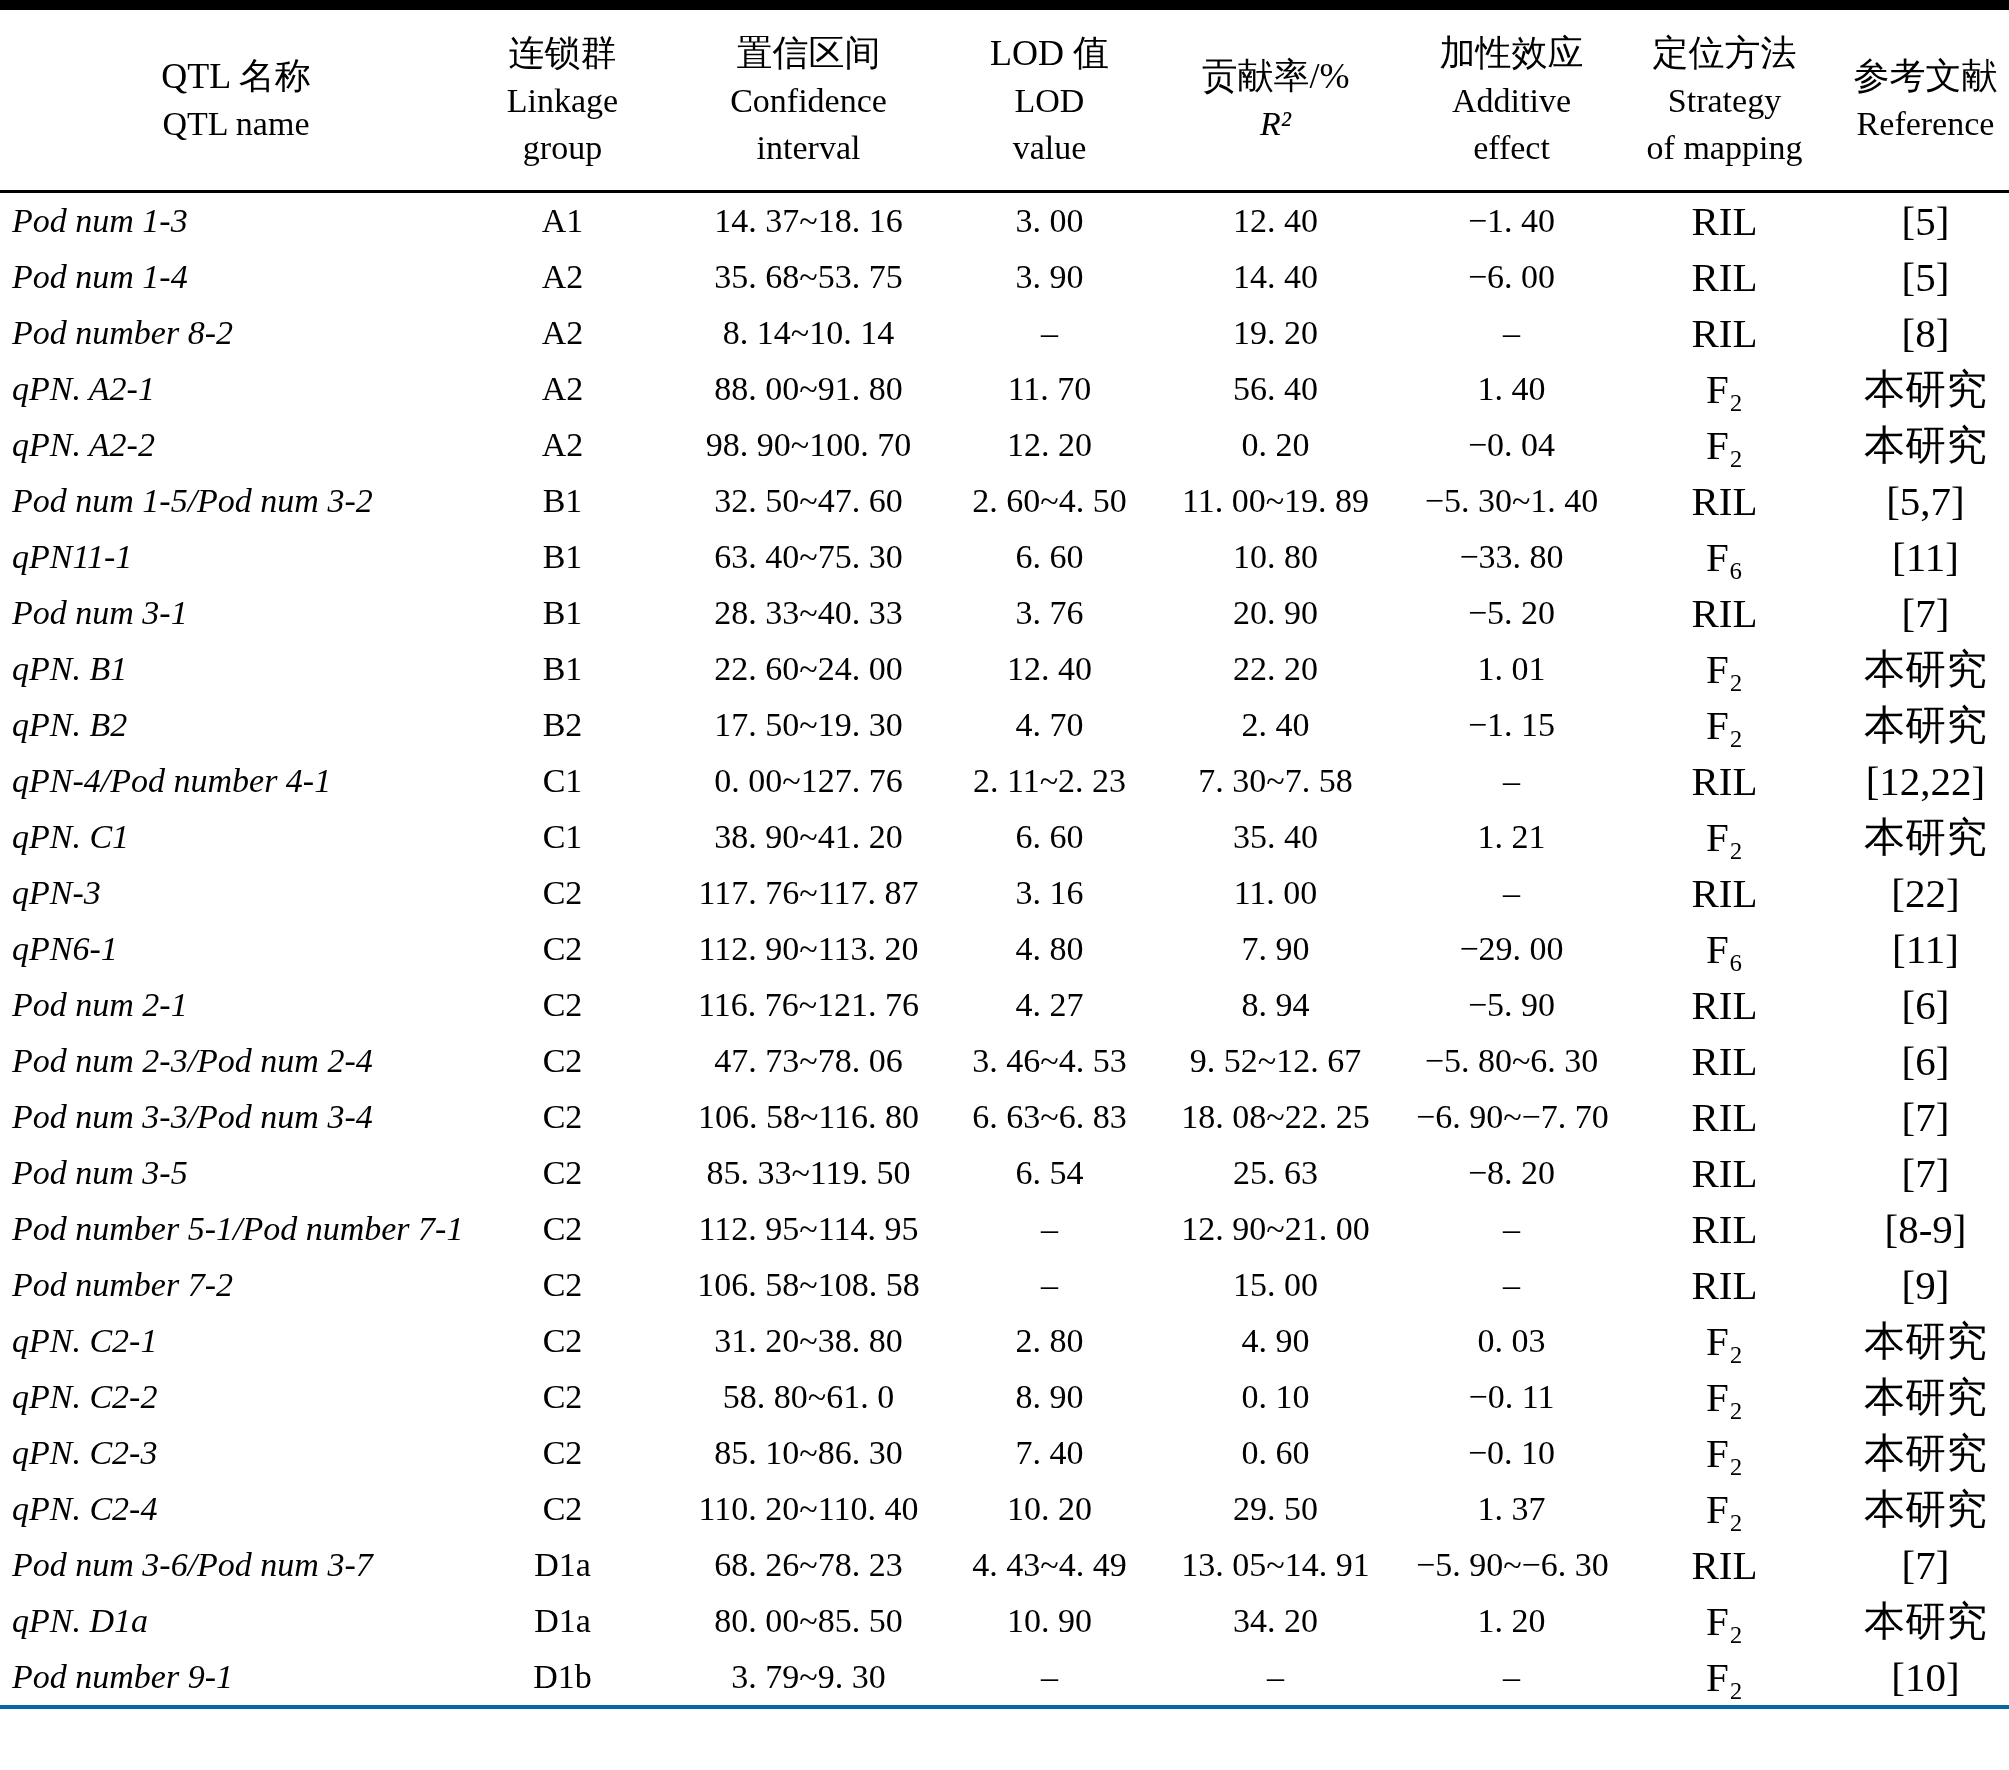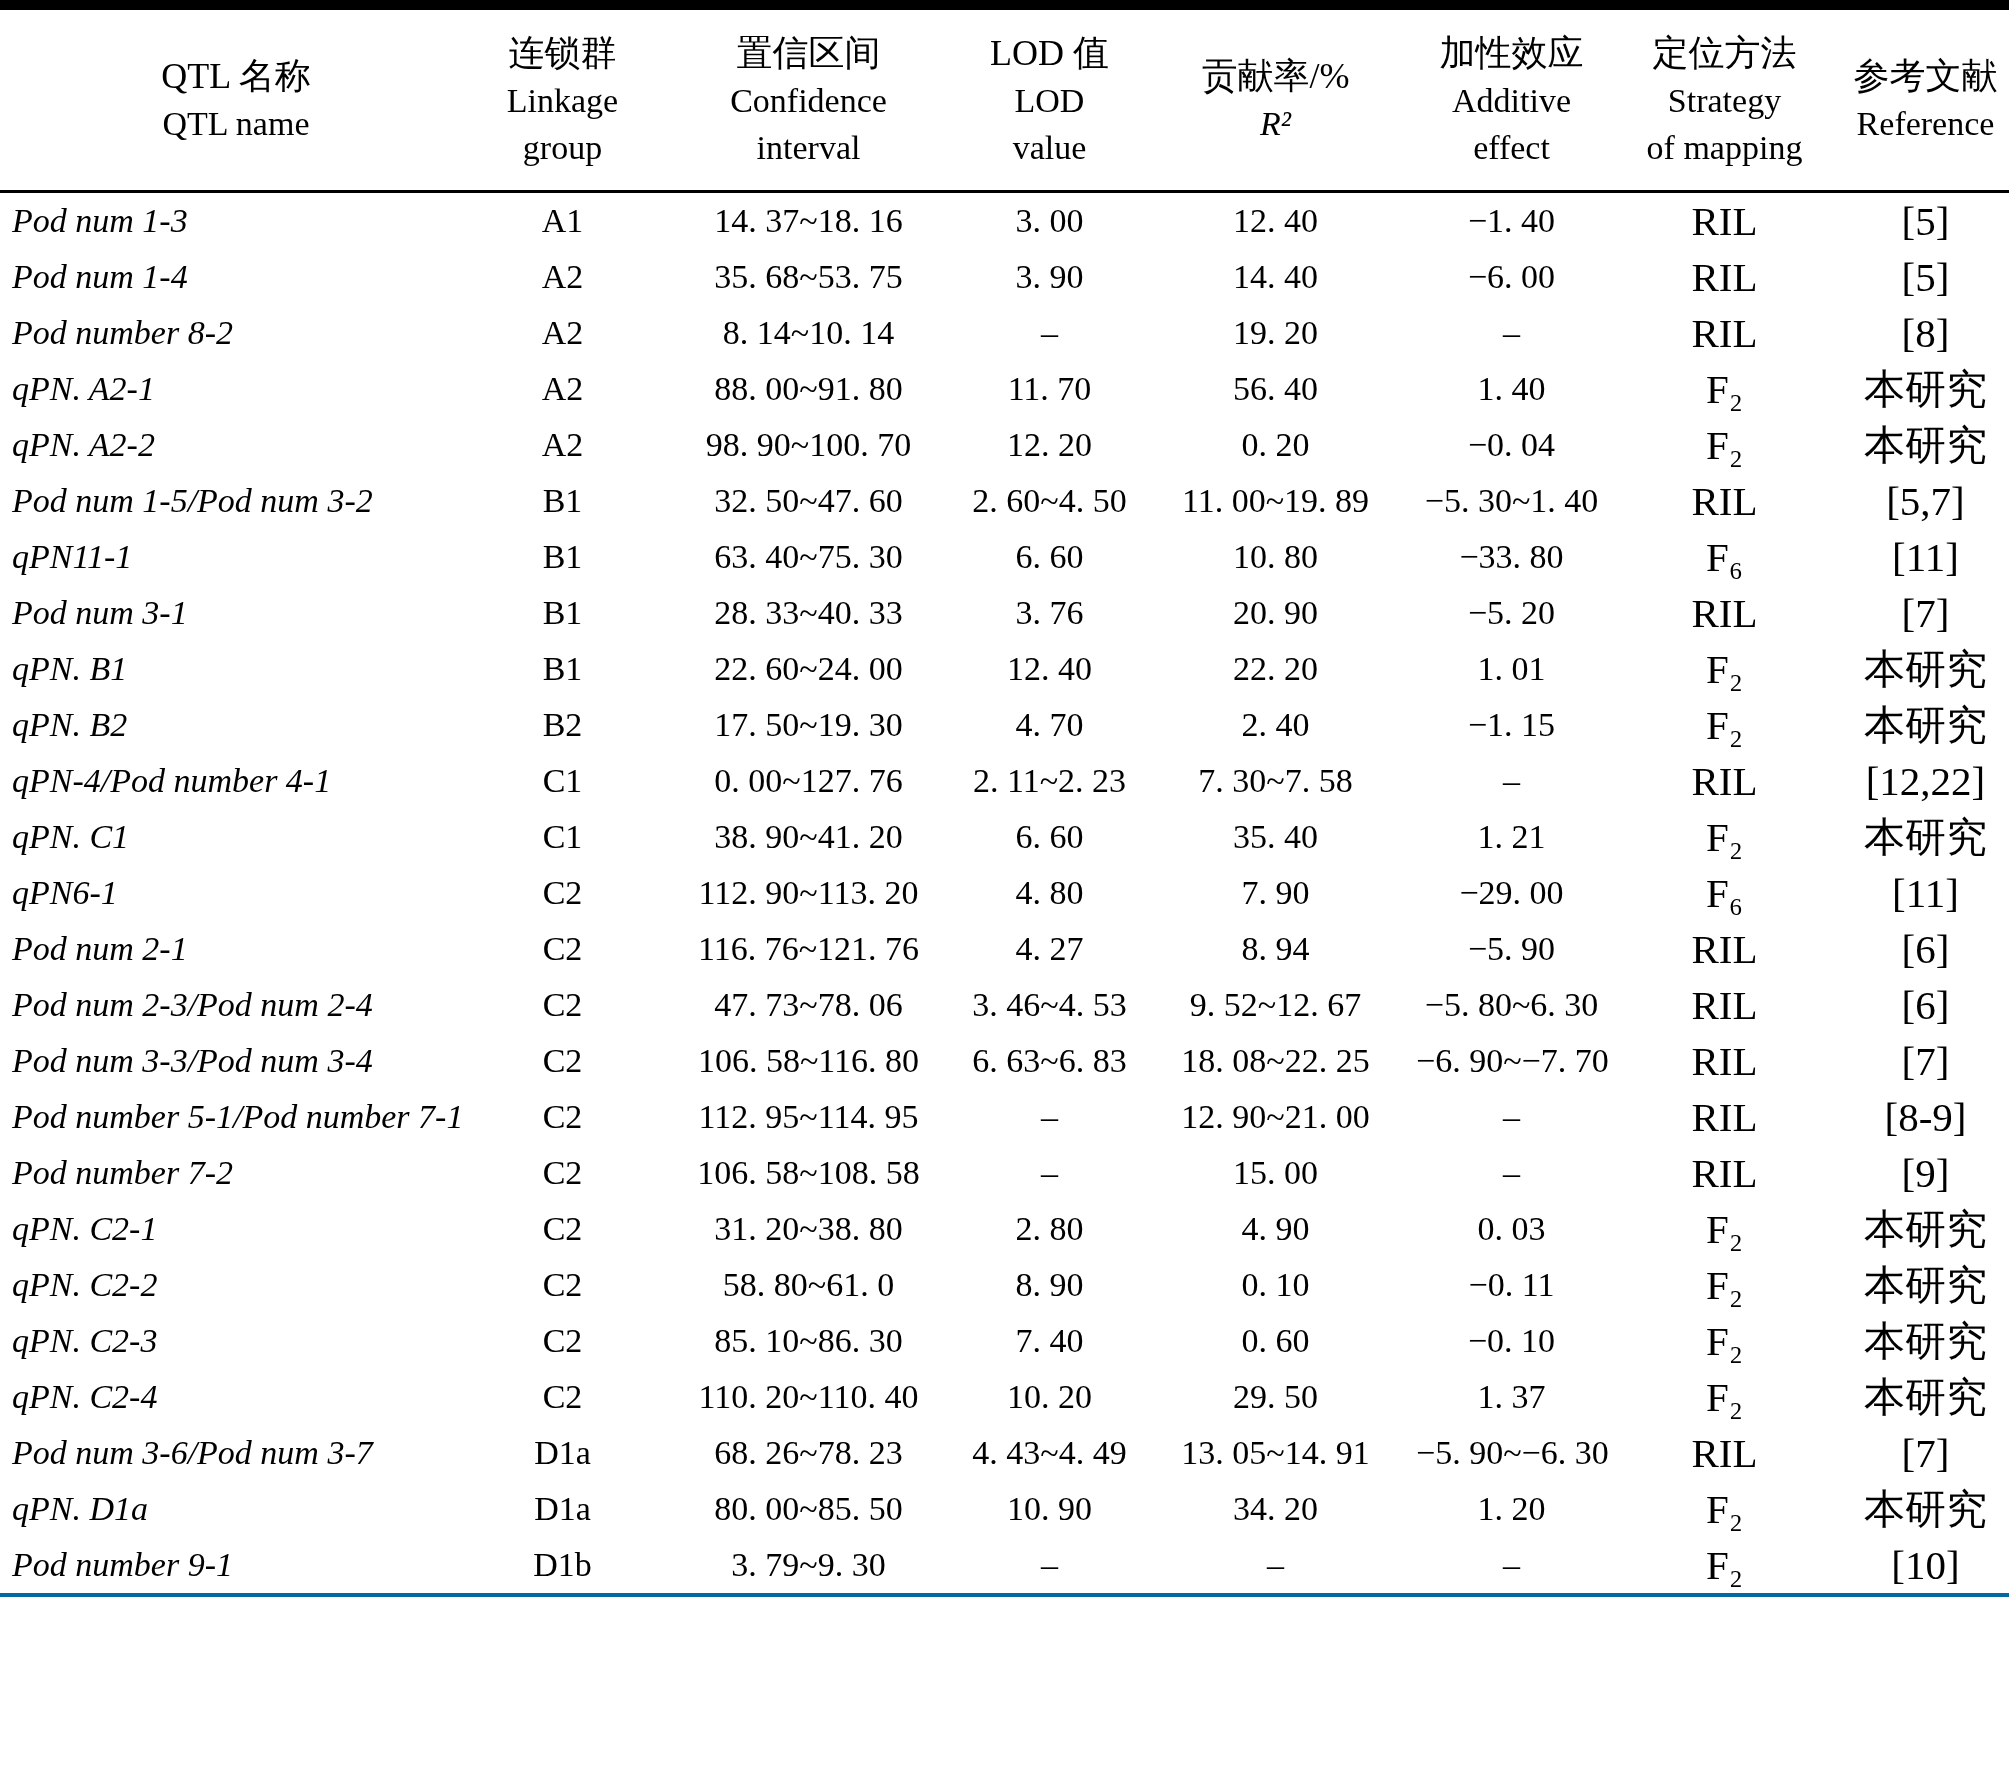--- a/index.html
+++ b/index.html
@@ -230,20 +230,30 @@
         <td class="c-name">qPN. C1</td>
         <td class="c-lg">C1</td>
         <td class="c-ci">38. 90~41. 20</td>
         <td class="c-lod">6. 60</td>
         <td class="c-r2">35. 40</td>
         <td class="c-ae">1. 21</td>
         <td class="c-st">F₂</td>
         <td class="c-ref">本研究</td>
       </tr>
 
+      <tr>
+        <td class="c-name">qPN-3</td>
+        <td class="c-lg">C2</td>
+        <td class="c-ci">117. 76~117. 87</td>
+        <td class="c-lod">3. 16</td>
+        <td class="c-r2">11. 00</td>
+        <td class="c-ae">–</td>
+        <td class="c-st">RIL</td>
+        <td class="c-ref">[22]</td>
+      </tr>
 
       <tr>
         <td class="c-name">qPN6-1</td>
         <td class="c-lg">C2</td>
         <td class="c-ci">112. 90~113. 20</td>
         <td class="c-lod">4. 80</td>
         <td class="c-r2">7. 90</td>
         <td class="c-ae">−29. 00</td>
         <td class="c-st">F₆</td>
         <td class="c-ref">[11]</td>
@@ -275,20 +285,30 @@
         <td class="c-name">Pod num 3-3/Pod num 3-4</td>
         <td class="c-lg">C2</td>
         <td class="c-ci">106. 58~116. 80</td>
         <td class="c-lod">6. 63~6. 83</td>
         <td class="c-r2">18. 08~22. 25</td>
         <td class="c-ae">−6. 90~−7. 70</td>
         <td class="c-st">RIL</td>
         <td class="c-ref">[7]</td>
       </tr>
 
+      <tr>
+        <td class="c-name">Pod num 3-5</td>
+        <td class="c-lg">C2</td>
+        <td class="c-ci">85. 33~119. 50</td>
+        <td class="c-lod">6. 54</td>
+        <td class="c-r2">25. 63</td>
+        <td class="c-ae">−8. 20</td>
+        <td class="c-st">RIL</td>
+        <td class="c-ref">[7]</td>
+      </tr>
 
       <tr>
         <td class="c-name">Pod number 5-1/Pod number 7-1</td>
         <td class="c-lg">C2</td>
         <td class="c-ci">112. 95~114. 95</td>
         <td class="c-lod">–</td>
         <td class="c-r2">12. 90~21. 00</td>
         <td class="c-ae">–</td>
         <td class="c-st">RIL</td>
         <td class="c-ref">[8-9]</td>

